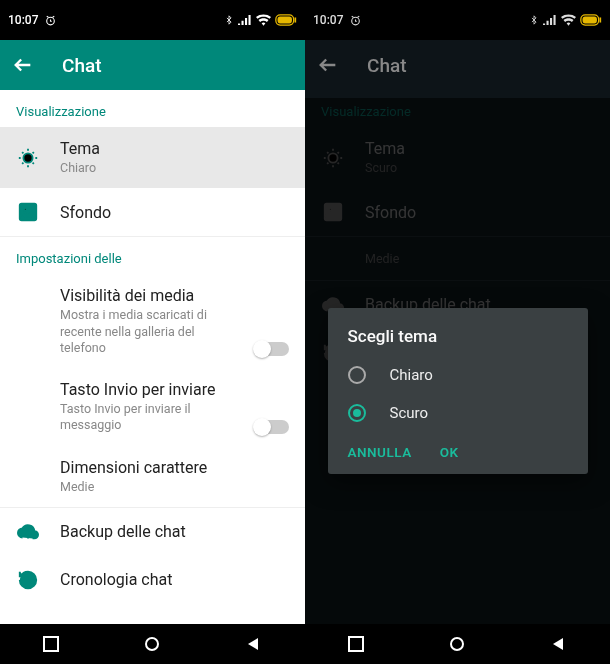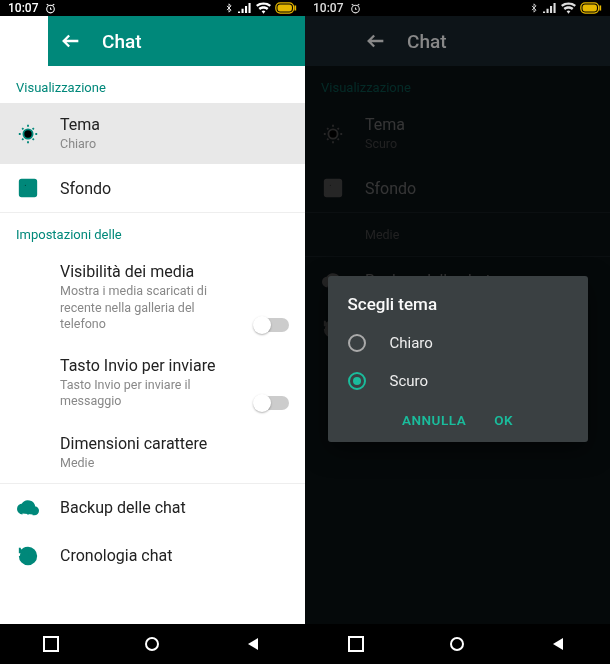--- a/index.html
+++ b/index.html
@@ -2,28 +2,28 @@
 <html><head>
 <meta charset="utf-8">
 <style>
   * { box-sizing: border-box; margin: 0; padding: 0; }
   body { font-family: Roboto, -apple-system, sans-serif; background: #000; width: 610px; height: 664px; overflow: hidden; }
   .container { display: flex; width: 610px; height: 664px; }
   .phone { width: 305px; height: 664px; display: flex; flex-direction: column; position: relative; }
   .light { background: #fff; }
   .dark { background: #0d1418; }
 
-  .status-bar { height: 16px; display: flex; justify-content: space-between; align-items: center; padding: 0 8px; font-size: 12px; font-weight: 500; }
+  .status-bar { height: 40px; display: flex; justify-content: space-between; align-items: center; padding: 0 8px; font-size: 12px; font-weight: 500; }
   .status-left { display: flex; align-items: center; gap: 6px; }
   .status-right { display: flex; align-items: center; gap: 4px; }
   .light .status-bar { background: #000; color: #fff; }
   .dark .status-bar { background: #000; color: #ddd; }
   .sb-icon svg { display: block; }
 
-  .app-bar { height: 50px; display: flex; align-items: center; padding: 4px 12px; gap: 20px; margin-left: 48px; }
+  .app-bar { height: 50px; display: flex; align-items: center; padding: 4px 12px; gap: 28px; }
   .light .app-bar { background: #00887a; color: #fff; }
   .dark .app-bar { background: #0d1418; color: #888; }
   .app-bar-title { font-size: 19px; font-weight: 500; }
   .back-icon svg { display: block; }
   .light .back-icon svg { stroke: #fff; }
   .dark .back-icon svg { stroke: #888; }
 
   .content { flex: 1; overflow: hidden; position: relative; }
   .section-header { font-size: 13px; font-weight: 400; padding: 14px 16px 8px 16px; }
   .light .section-header { color: #00887a; }
@@ -44,29 +44,29 @@
   .row-noicon { padding-left: 60px; align-items: flex-end; }
   .light .divider { height: 1px; background: #eee; }
   .dark .divider { height: 1px; background: #1a2226; }
 
   .toggle { width: 34px; height: 14px; background: #ccc; border-radius: 10px; position: relative; flex-shrink: 0; }
   .toggle::after { content: ""; position: absolute; width: 18px; height: 18px; background: #fff; border-radius: 50%; top: -2px; left: -2px; box-shadow: 0 1px 2px rgba(0,0,0,.3); }
 
   .nav-bar { height: 40px; background: #000; display: flex; align-items: center; justify-content: space-around; }
   .nav-btn svg { display: block; }
 
-  .overlay { position: absolute; inset: 0; background: rgba(0,0,0,0.55); display: flex; align-items: flex-start; justify-content: center; padding-top: 210px; }
+  .overlay { position: absolute; inset: 0; background: rgba(0,0,0,0.55); display: flex; align-items: flex-start; justify-content: center; padding-top: 210px; margin-top: 8px; }
   .dialog { width: 260px; background: #3a4042; border-radius: 3px; padding: 18px 0 8px 0; color: #eee; box-shadow: 0 8px 24px rgba(0,0,0,.5); }
   .dialog-title { font-size: 17px; font-weight: 500; padding: 0 20px 10px 20px; color: #fafafa; }
   .radio-row { display: flex; align-items: center; gap: 24px; padding: 10px 20px; }
   .radio { width: 18px; height: 18px; border-radius: 50%; border: 2px solid #aaa; position: relative; }
   .radio.checked { border-color: #1abc9c; }
   .radio.checked::after { content: ""; position: absolute; inset: 3px; background: #1abc9c; border-radius: 50%; }
   .radio-label { font-size: 15px; color: #eee; }
-  .dialog-actions { display: flex; justify-content: center; gap: 28px; padding: 12px 20px 6px 20px; }
+  .dialog-actions { display: flex; justify-content: flex-start; gap: 28px; padding: 12px 20px 6px 20px; }
   .dialog-btn { font-size: 13.5px; font-weight: 600; color: #1abc9c; letter-spacing: .5px; cursor: pointer; }
 
   .dimmed .row-title, .dimmed .row-sub, .dimmed .section-header { opacity: .85; }
 </style>
 </head>
 <body>
 
 <div class="container">
 
   <div class="phone light">

